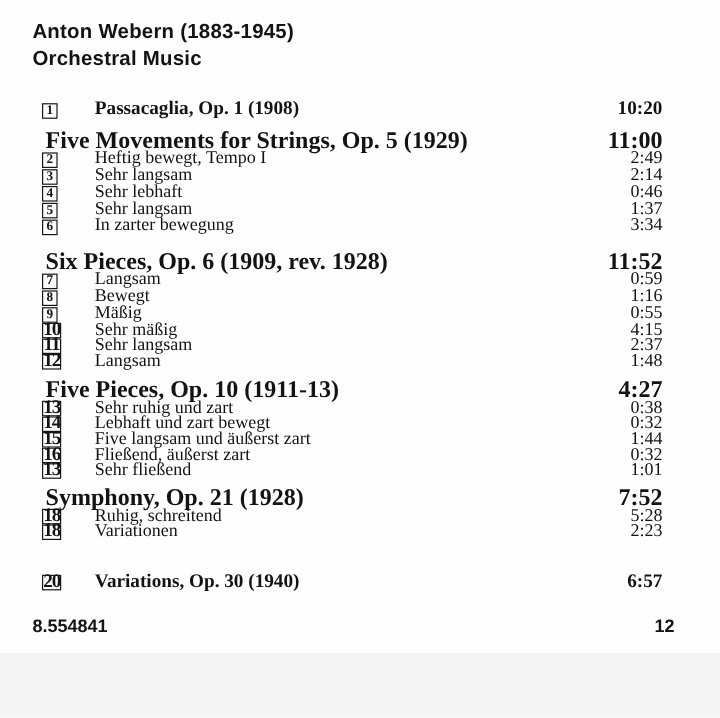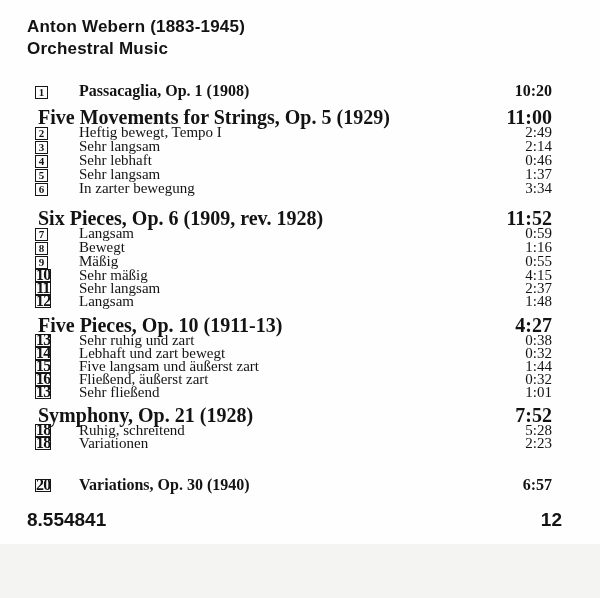--- a/index.html
+++ b/index.html
@@ -70,21 +70,21 @@
     line-height: 13px;
   }
   .booklet-footer {
     position: absolute;
     left: 27px; right: 38px; bottom: 13px;
     display: flex;
     justify-content: space-between;
     align-items: baseline;
     font-family: "Liberation Sans", sans-serif;
     font-weight: bold;
-    font-size: 19px;
+    font-size: 15px;
   }
 </style>
 </head>
 <body>
 
 <div class="page">
 
   <div class="booklet-header">
     <div>Anton Webern (1883-1945)</div>
     <div>Orchestral Music</div>

